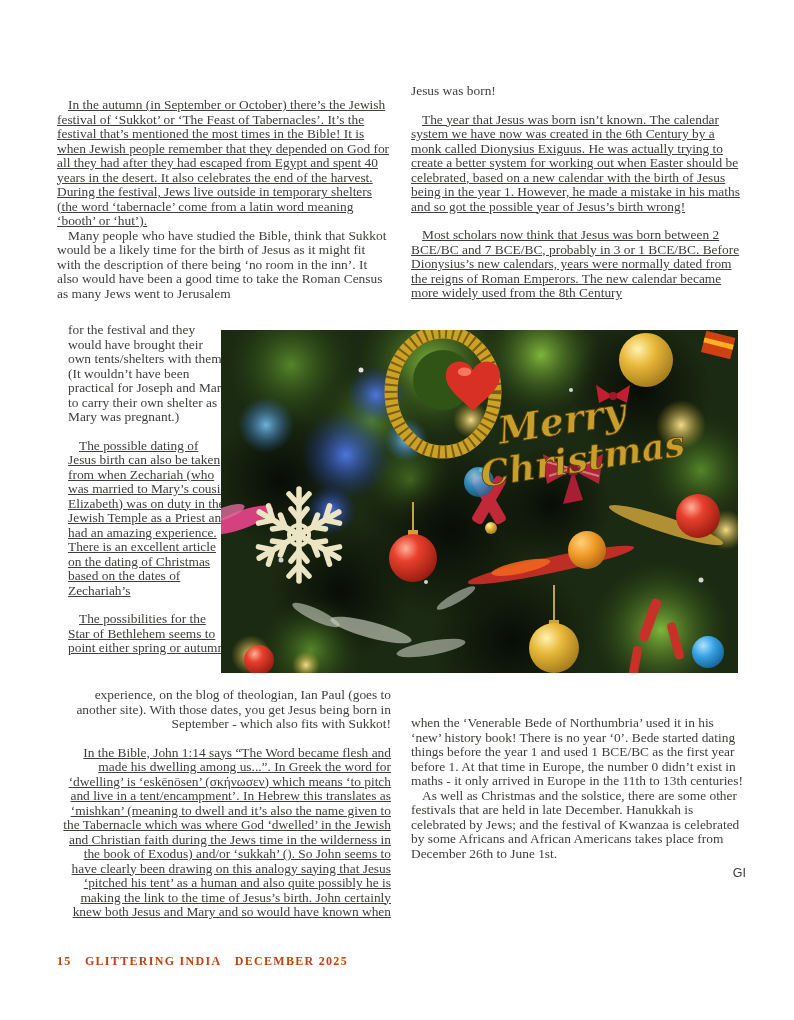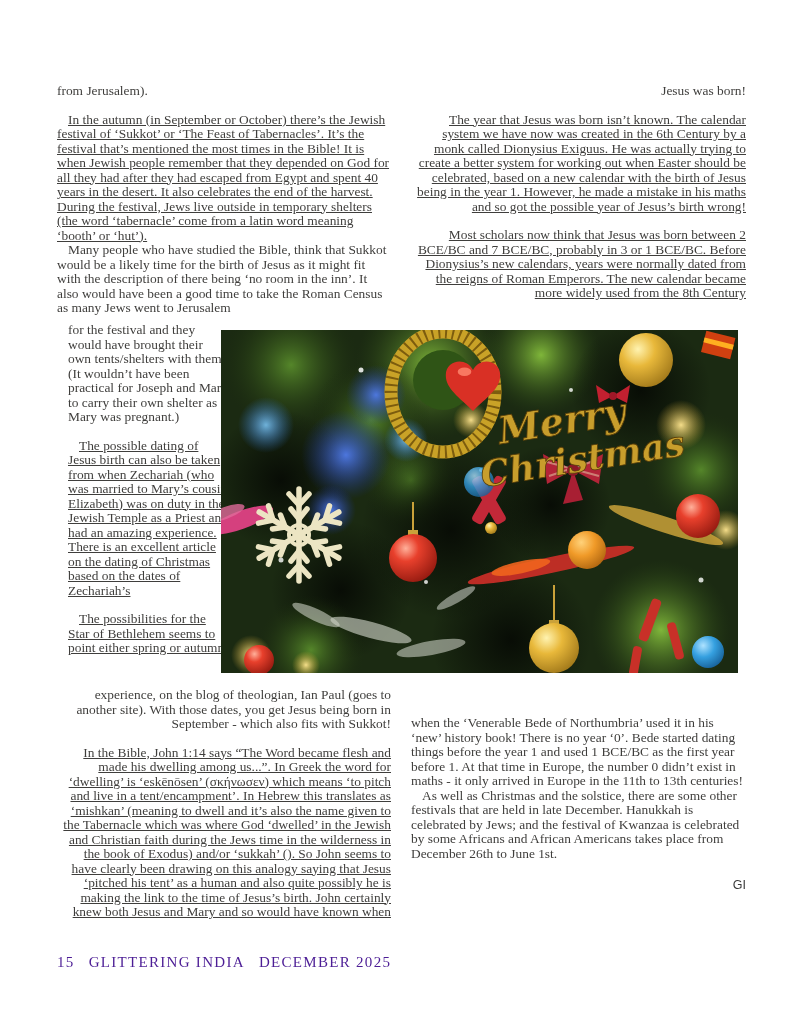--- a/index.html
+++ b/index.html
@@ -7,40 +7,39 @@
     position:relative;width:794px;height:1020px;background:#ffffff;
     font-family:"Liberation Serif","DejaVu Serif",serif;color:#3f3e3c;overflow:hidden;
   }
   .block{position:absolute;font-size:13.4px;line-height:14.5px;}
   .block p{margin:0;}
   .block p.sp{margin-top:14px;text-decoration:underline;}
   .block p.ind{text-indent:11px;}
   #left-a{left:57px;top:84px;width:334px;}
   #left-b{left:68px;top:323px;width:161px;}
   #left-c{left:57px;top:688px;width:334px;text-align:right;}
-  #right-a{left:411px;top:84px;width:335px;text-align:right;}
+  #right-a{left:411px;top:84px;width:335px;}
   #right-b{left:411px;top:716px;width:335px;}
   #photo{position:absolute;left:221px;top:330px;width:517px;height:343px;display:block;}
   #footer{
-    position:absolute;left:57px;top:954px;font-size:15px;font-weight:400;
-    letter-spacing:1.3px;color:#4c1d95;white-space:nowrap;
+    position:absolute;left:57px;top:954px;font-size:12px;font-weight:700;
+    letter-spacing:1.3px;color:#c2410c;white-space:nowrap;
   }
   #footer .fsep{display:inline-block;width:9px;}
   .gi{
     text-align:right;font-family:"Liberation Sans","DejaVu Sans",sans-serif;
-    font-size:12.5px;color:#3a3a3a;margin-top:17px;
+    font-size:12.5px;color:#3a3a3a;margin-top:5px;
   }
 </style>
 </head>
 <body>
 
 <div class="page">
 
   <div class="block" id="left-a">
-    <p>from Jerusalem).</p>
     <p class="ind sp">In the autumn (in September or October) there’s the Jewish festival of ‘Sukkot’ or ‘The Feast of Tabernacles’. It’s the festival that’s mentioned the most times in the Bible! It is when Jewish people remember that they de­pended on God for all they had after they had escaped from Egypt and spent 40 years in the desert. It also cel­ebrates the end of the harvest. During the festival, Jews live outside in temporary shelters (the word ‘tabernacle’ come from a latin word meaning ‘booth’ or ‘hut’).</p>
     <p class="ind">Many people who have studied the Bible, think that Sukkot would be a likely time for the birth of Jesus as it might fit with the description of there being ‘no room in the inn’. It also would have been a good time to take the Roman Census as many Jews went to Jerusalem</p>
   </div>
 
   <div class="block" id="left-b">
     <p>for the festival and they would have brought their own tents/shelters with them! (It wouldn’t have been practical for Joseph and Mary to carry their own shelter as Mary was pregnant.)</p>
     <p class="ind sp">The possible dating of Jesus birth can also be taken from when Zecha­riah (who was married to Mary’s cousin Elizabeth) was on duty in the Jewish Temple as a Priest and had an amazing experi­ence. There is an excel­lent article on the dating of Christmas based on the dates of Zechariah’s</p>
     <p class="ind sp">The possibilities for the Star of Bethlehem seems to point either spring or autumn.</p>
   </div>
 

